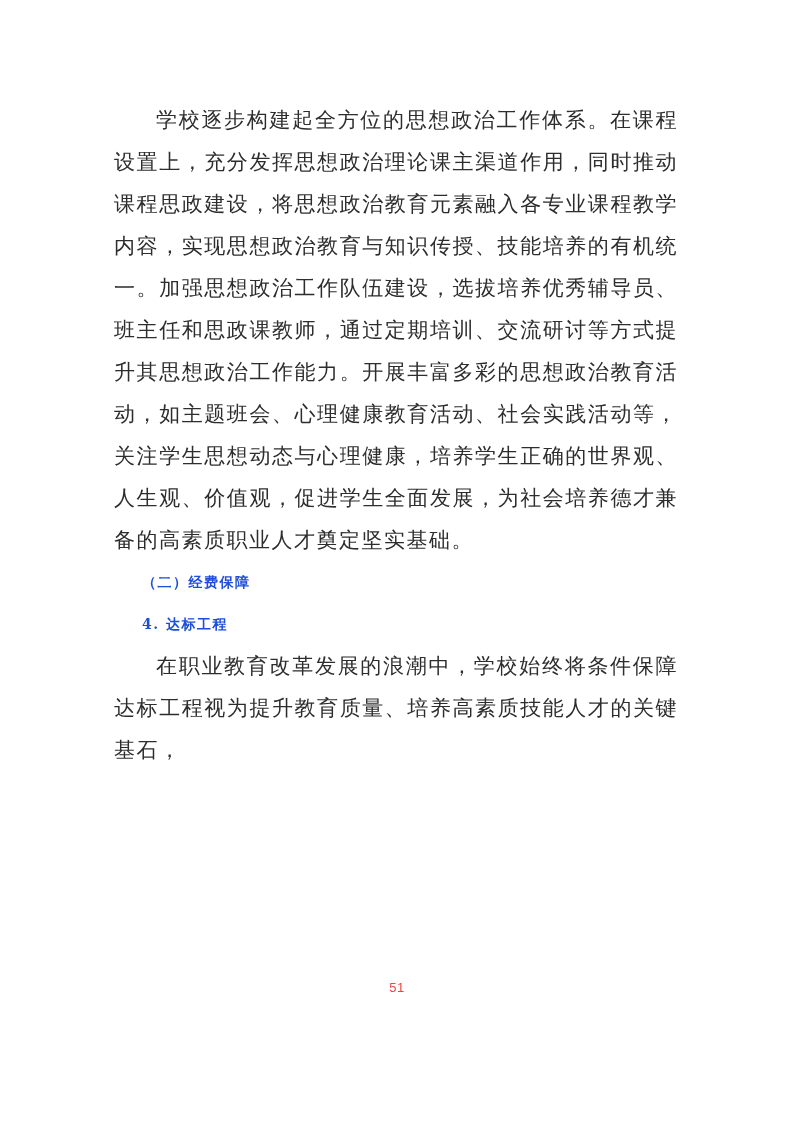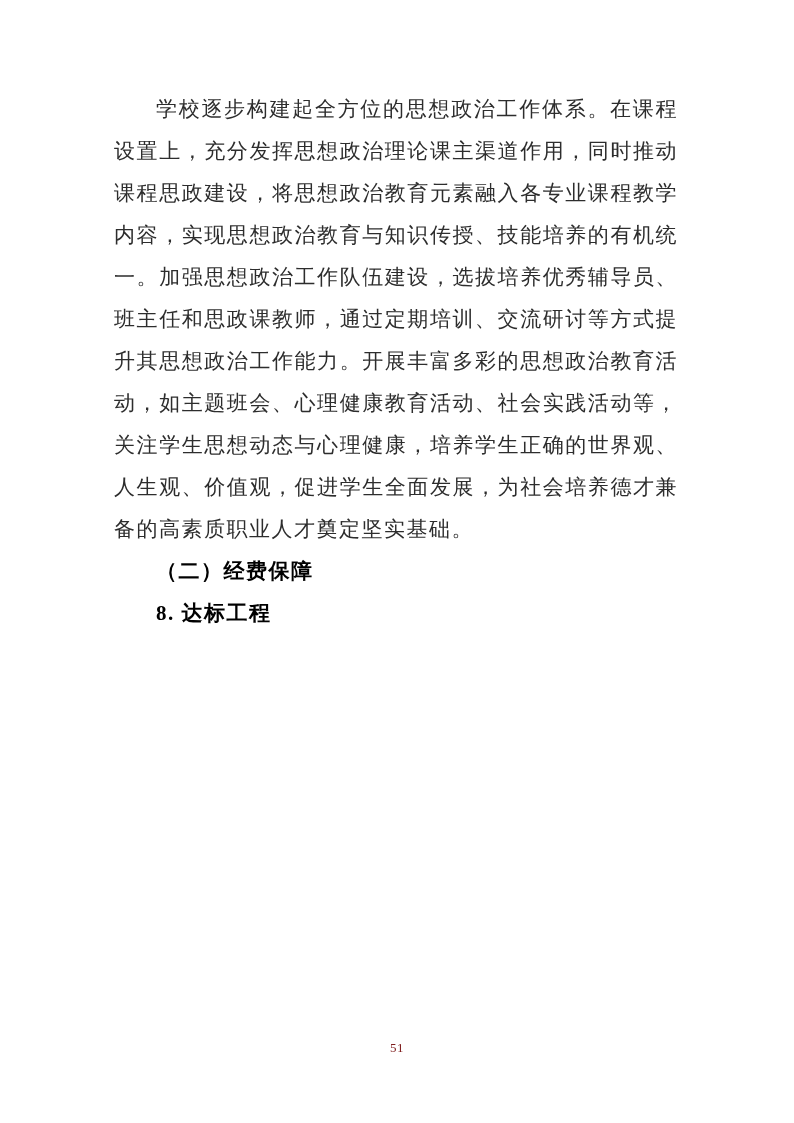--- a/index.html
+++ b/index.html
@@ -12,60 +12,60 @@
   .page {
     position: relative;
     width: 794px;
     height: 1123px;
     background: #ffffff;
     overflow: hidden;
   }
   .content {
     position: absolute;
     left: 114px;
-    top: 88px;
+    top: 99px;
     width: 564px;
     color: #2d2d2d;
-    font-family: Liberation Serif, serif;
   }
   .para {
     font-size: 21px;
     line-height: 42px;
     text-align: justify;
     text-justify: inter-character;
     text-indent: 2em;
     letter-spacing: 1.5px;
     word-break: break-all;
     color: #2d2d2d;
     font-weight: normal;
   }
   .heading-l2, .heading-l3 {
-    font-size: 21px;
+    font-size: 14px;
     line-height: 42px;
     font-weight: bold;
     text-indent: 2em;
     letter-spacing: 1.5px;
-    color: #000000;
+    color: #1d4ed8;
   }
   .footer {
     position: absolute;
     left: 0;
-    top: 1038px;
+    top: 978px;
     width: 794px;
     text-align: center;
     font-size: 13px;
     line-height: 20px;
     letter-spacing: 0.5px;
-    color: #7f1d1d;
-    font-family: Liberation Serif, serif;
+    color: #ef4444;
+    font-family: Liberation Sans, sans-serif;
   }
 </style>
 </head>
 <body>
 
 <div class="page">
   <div class="content">
     <p class="para">学校逐步构建起全方位的思想政治工作体系。在课程设置上，充分发挥思想政治理论课主渠道作用，同时推动课程思政建设，将思想政治教育元素融入各专业课程教学内容，实现思想政治教育与知识传授、技能培养的有机统一。加强思想政治工作队伍建设，选拔培养优秀辅导员、班主任和思政课教师，通过定期培训、交流研讨等方式提升其思想政治工作能力。开展丰富多彩的思想政治教育活动，如主题班会、心理健康教育活动、社会实践活动等，关注学生思想动态与心理健康，培养学生正确的世界观、人生观、价值观，促进学生全面发展，为社会培养德才兼备的高素质职业人才奠定坚实基础。</p>
     <h3 class="heading-l2">（二）经费保障</h3>
-    <h4 class="heading-l3">8. 达标工程</h4>
+    <h4 class="heading-l3">4. 达标工程</h4>
+    <p class="para">在职业教育改革发展的浪潮中，学校始终将条件保障达标工程视为提升教育质量、培养高素质技能人才的关键基石，</p>
   </div>
   <div class="footer">51</div>
 </div>
 
 </body></html>

